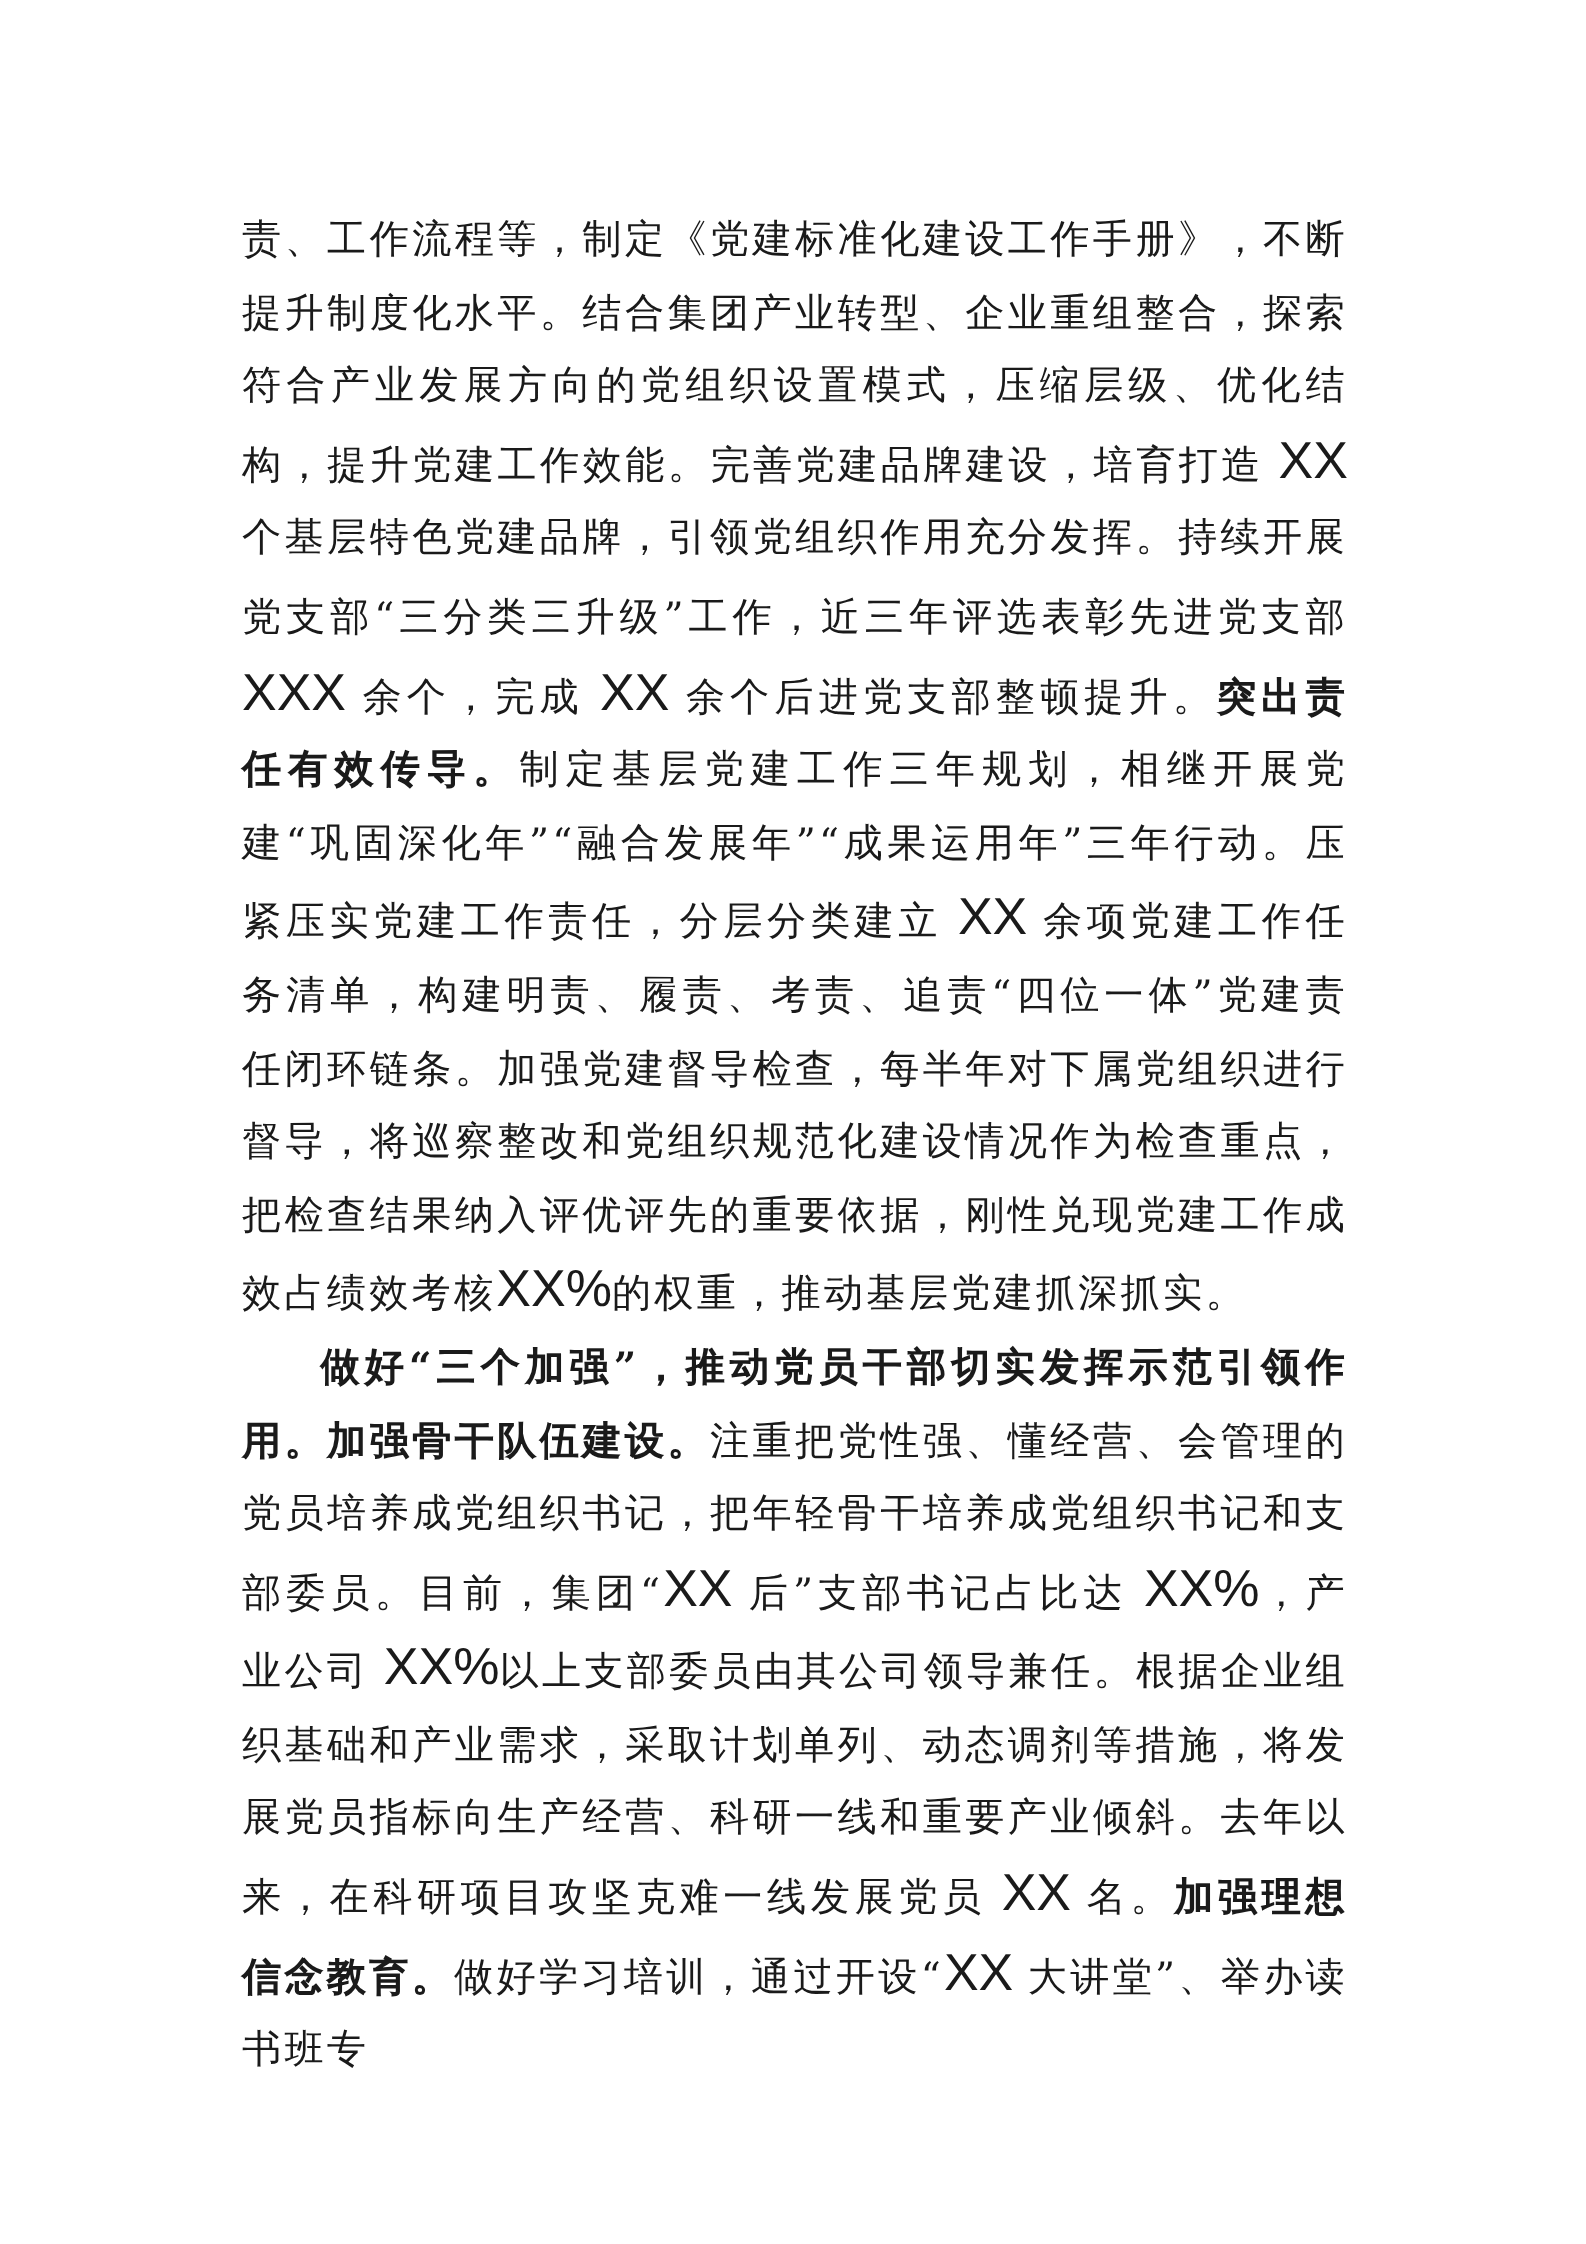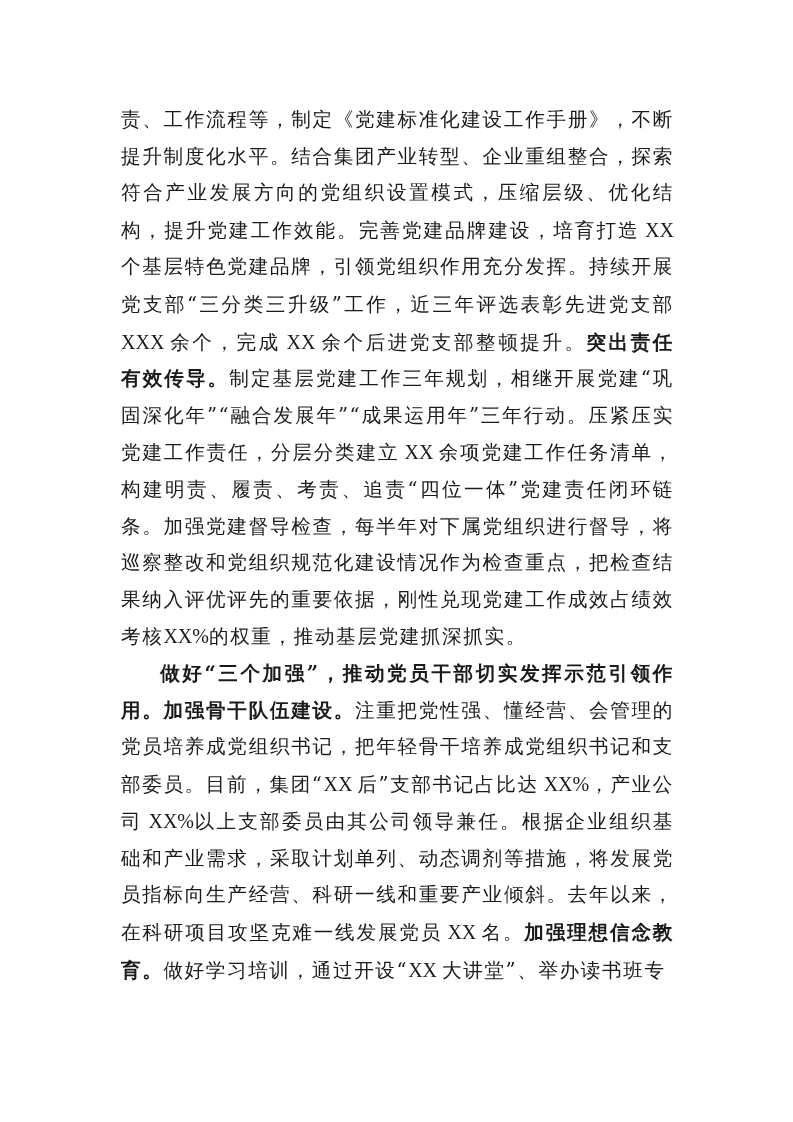--- a/index.html
+++ b/index.html
@@ -13,21 +13,21 @@
     font-size: 19.6px;
     line-height: 36.6px;
     color: #1a1a1a;
     text-align: justify;
     text-justify: inter-character;
     letter-spacing: 1.6px;
   }
   .para { margin: 0; }
   .para.indent { text-indent: 2em; }
   .b { font-weight: bold; }
-  .latin { font-family: Liberation Serif, serif; font-size: 20px; letter-spacing: 0; }
+  .latin { font-family: Liberation Sans, sans-serif; font-size: 26px; letter-spacing: 0; }
 </style>
 </head>
 <body>
 
 <div class="page">
   <p class="para">
     <span>责、工作流程等，制定《党建标准化建设工作手册》，不断提升制度化水平。结合集团产业转型、企业重组整合，探索符合产业发展方向的党组织设置模式，压缩层级、优化结构，提升党建工作效能。完善党建品牌建设，培育打造</span><span class="latin"> XX </span><span>个基层特色党建品牌，引领党组织作用充分发挥。持续开展党支部“三分类三升级”工作，近三年评选表彰先进党支部</span><span class="latin"> XXX </span><span>余个，完成</span><span class="latin"> XX </span><span>余个后进党支部整顿提升。</span><span class="b">突出责任有效传导。</span><span>制定基层党建工作三年规划，相继开展党建“巩固深化年”“融合发展年”“成果运用年”三年行动。压紧压实党建工作责任，分层分类建立</span><span class="latin"> XX </span><span>余项党建工作任务清单，构建明责、履责、考责、追责“四位一体”党建责任闭环链条。加强党建督导检查，每半年对下属党组织进行督导，将巡察整改和党组织规范化建设情况作为检查重点，把检查结果纳入评优评先的重要依据，刚性兑现党建工作成效占绩效考核</span><span class="latin">XX%</span><span>的权重，推动基层党建抓深抓实。</span>
   </p>
   <p class="para indent">
     <span class="b">做好“三个加强”，推动党员干部切实发挥示范引领作用。</span><span class="b">加强骨干队伍建设。</span><span>注重把党性强、懂经营、会管理的党员培养成党组织书记，把年轻骨干培养成党组织书记和支部委员。目前，集团“</span><span class="latin">XX </span><span>后”支部书记占比达</span><span class="latin"> XX%</span><span>，产业公司</span><span class="latin"> XX%</span><span>以上支部委员由其公司领导兼任。根据企业组织基础和产业需求，采取计划单列、动态调剂等措施，将发展党员指标向生产经营、科研一线和重要产业倾斜。去年以来，在科研项目攻坚克难一线发展党员</span><span class="latin"> XX </span><span>名。</span><span class="b">加强理想信念教育。</span><span>做好学习培训，通过开设“</span><span class="latin">XX </span><span>大讲堂”、举办读书班专</span>

